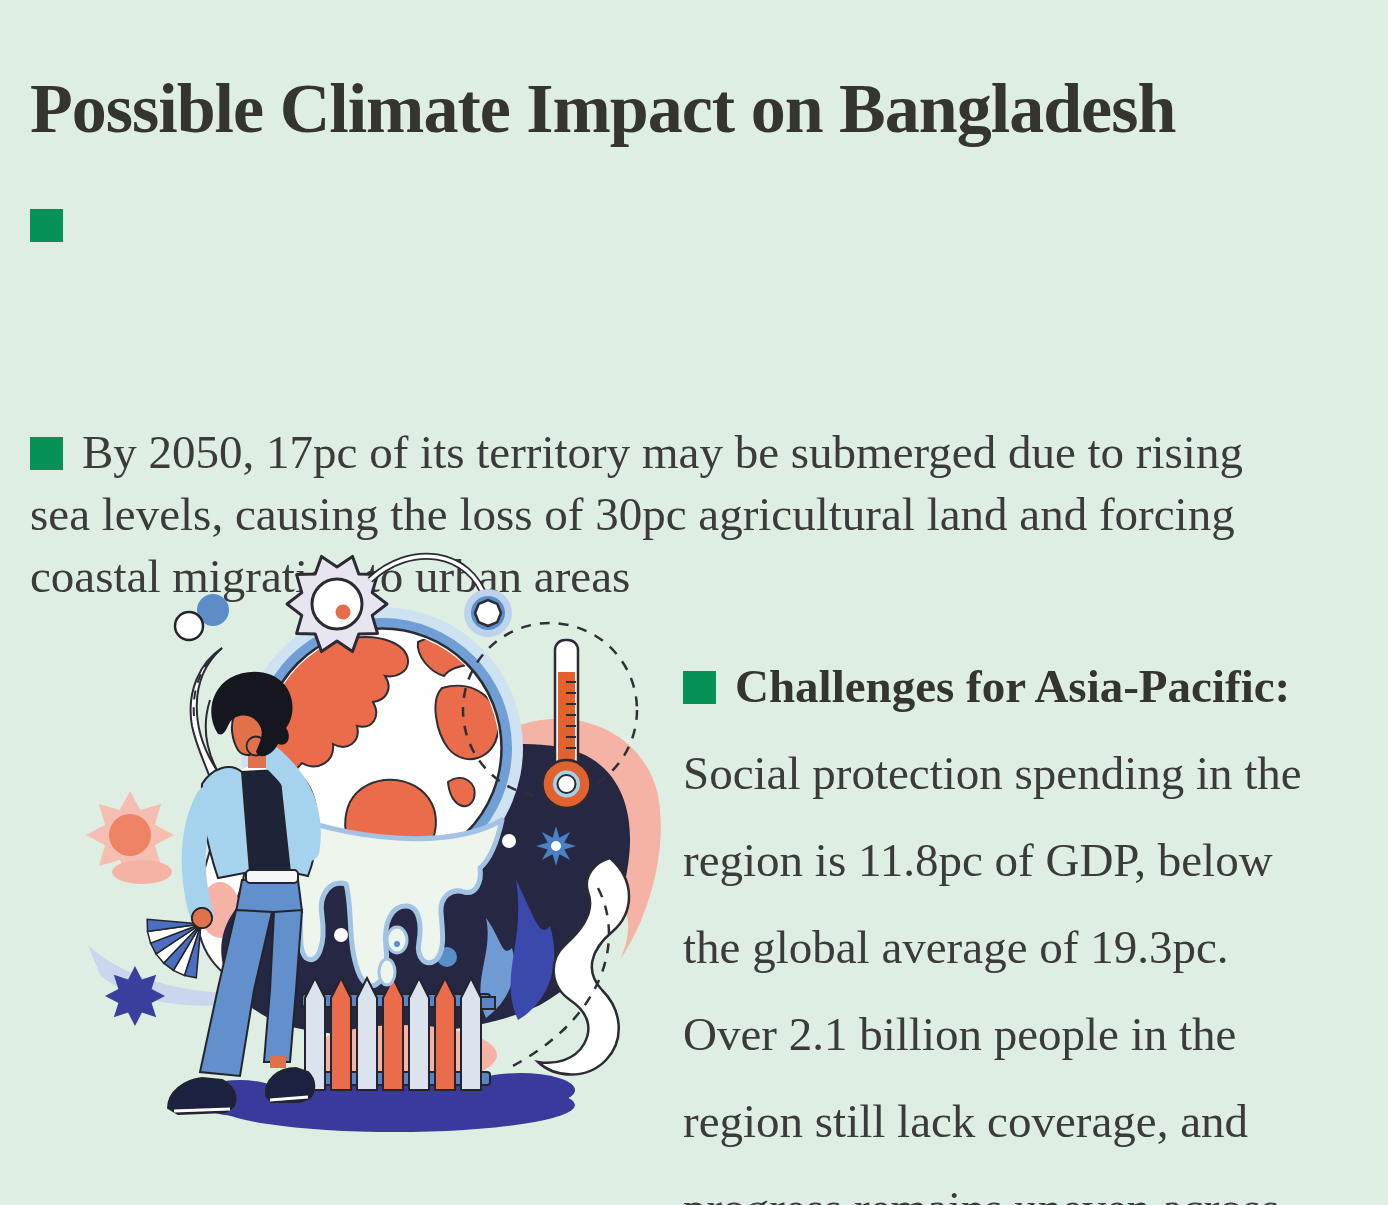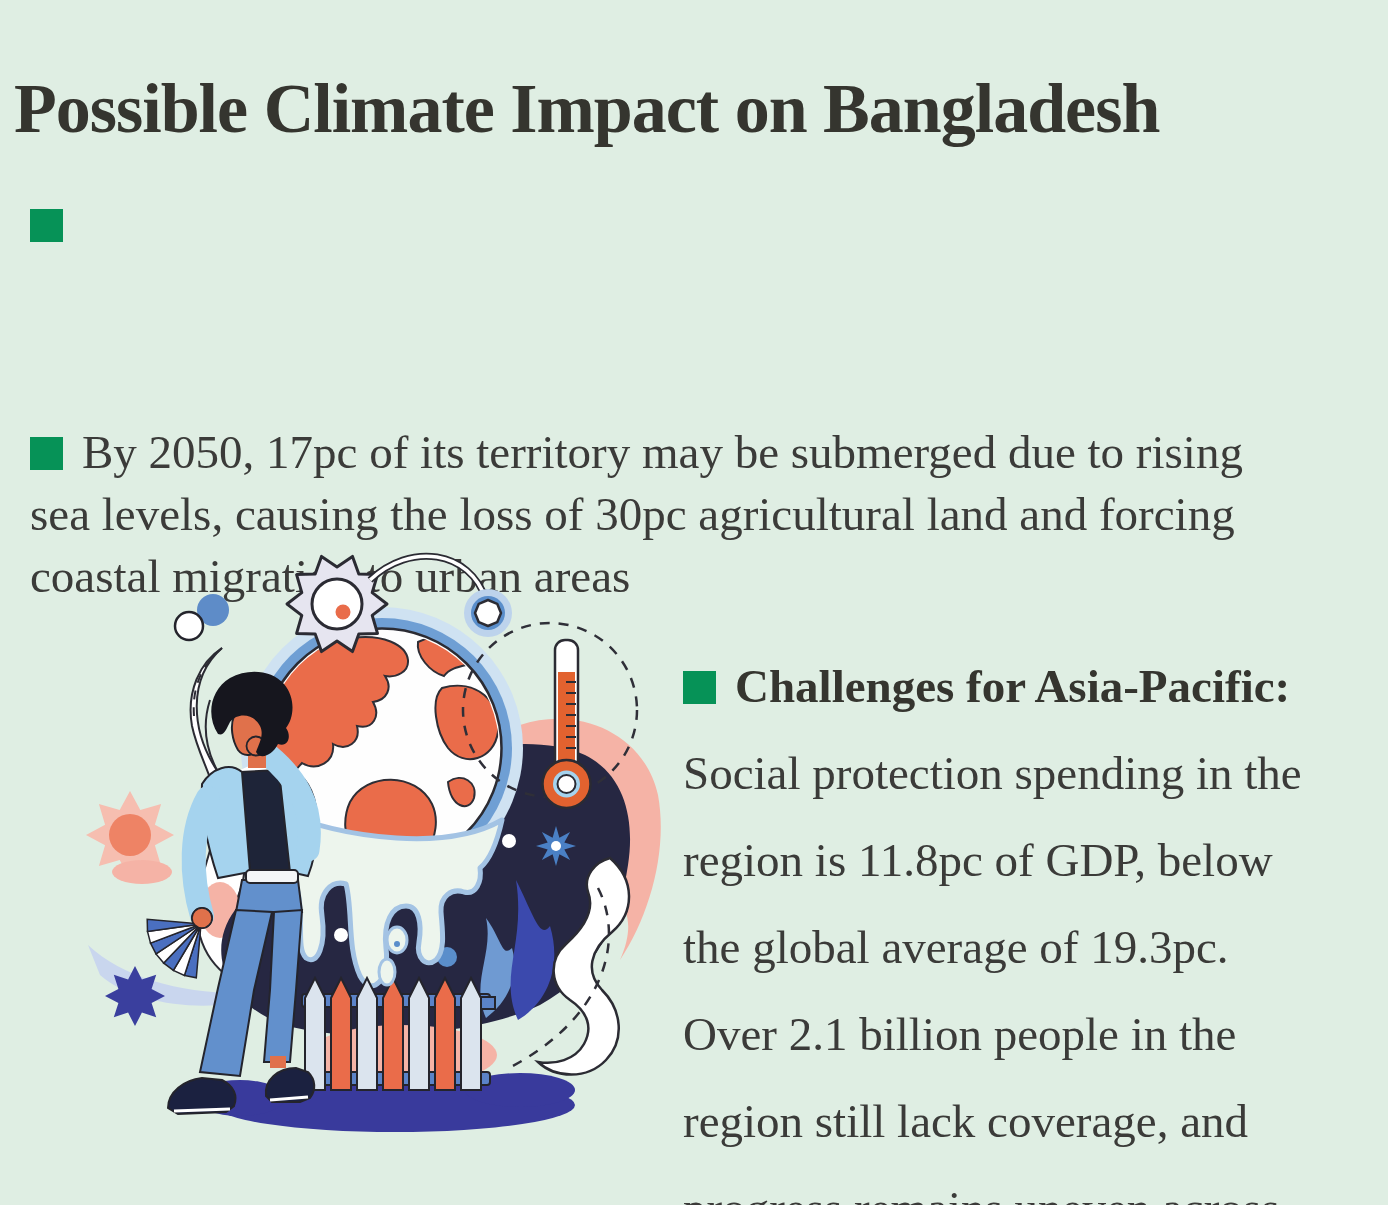--- a/index.html
+++ b/index.html
@@ -5,21 +5,21 @@
   html,body{margin:0;padding:0;}
   .canvas{
     position:relative;
     width:1388px;height:1205px;
     background:#dfeee3;
     font-family:"Liberation Serif", serif;
     color:#3b3b39;
     overflow:hidden;
   }
   .title{
-    position:absolute;left:14px;top:22px;
+    position:absolute;left:30px;top:22px;
     font-size:70px;font-weight:bold;color:#35352f;
     letter-spacing:-1px;white-space:nowrap;
   }
   .bullet-para{
     position:absolute;left:30px;width:1245px;
     font-size:47px;line-height:62px;color:#3b3b39;
   }
   .bullet-para.p1{top:146px;}
   .bullet-para.p2{top:374px;}
   .right-col{

